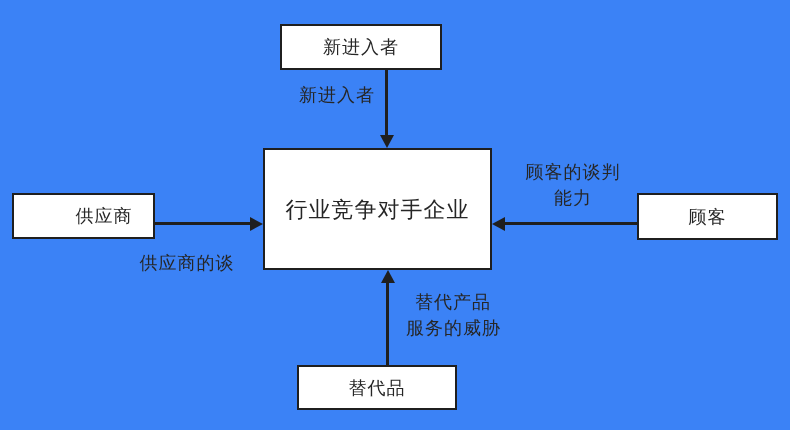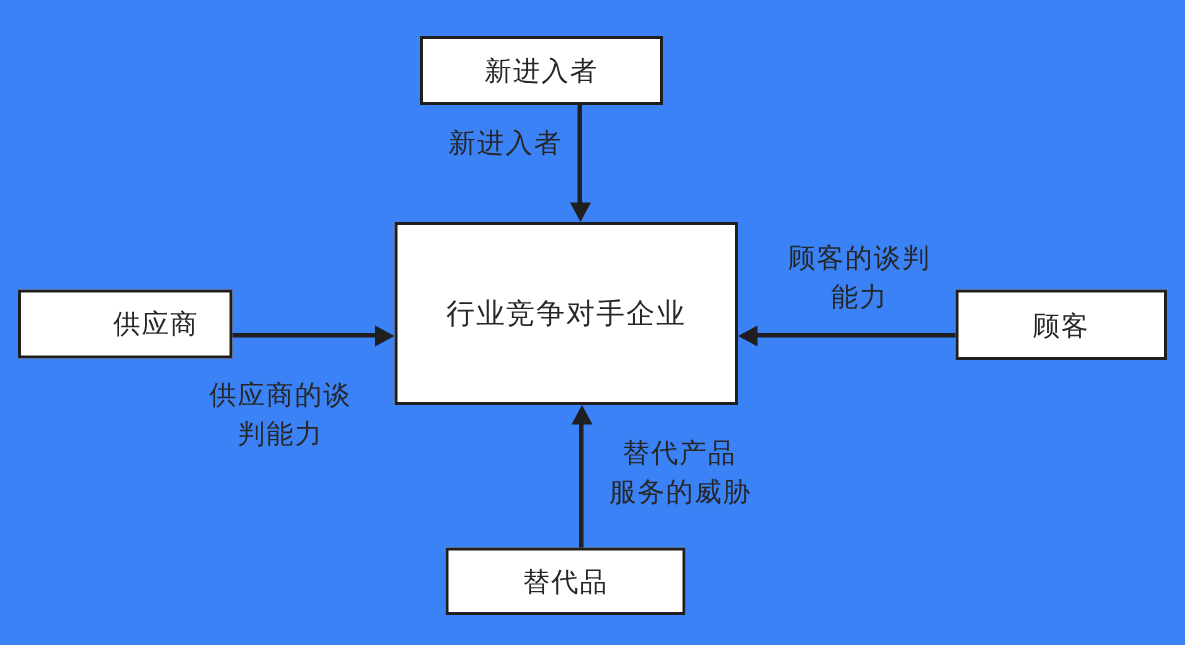--- a/index.html
+++ b/index.html
@@ -8,21 +8,21 @@
     font-family:"Liberation Sans","DejaVu Sans",sans-serif;
     color:#262626;overflow:hidden;
   }
   .box{
     position:absolute;border:2px solid #1f1f1f;background:#ffffff;
     display:flex;align-items:center;justify-content:center;
     font-size:18px;letter-spacing:1px;box-sizing:border-box;
     color:#262626;
   }
   .box-new-entrants{left:280px;top:24px;width:162px;height:46px;}
-  .box-center{left:263px;top:148px;width:229px;height:122px;flex-direction:row;font-size:19px;line-height:31px;text-align:center;}
+  .box-center{left:263px;top:148px;width:229px;height:122px;flex-direction:row;font-size:22px;line-height:31px;text-align:center;}
   .box-suppliers{left:12px;top:193px;width:143px;height:46px;padding-left:41px;}
   .box-customers{left:637px;top:193px;width:141px;height:47px;}
   .box-substitutes{left:297px;top:365px;width:160px;height:45px;}
   .line{position:absolute;background:#1f1f1f;}
   .vline{width:3px;}
   .hline{height:3px;}
   .ah{position:absolute;width:0;height:0;}
   .ah-down{border-left:7px solid transparent;border-right:7px solid transparent;border-top:13px solid #1f1f1f;}
   .ah-up{border-left:7px solid transparent;border-right:7px solid transparent;border-bottom:13px solid #1f1f1f;}
   .ah-right{border-top:7px solid transparent;border-bottom:7px solid transparent;border-left:13px solid #1f1f1f;}
@@ -73,21 +73,20 @@
 
   <div class="line hline" style="left:503px;top:222px;width:134px;"></div>
   <div class="ah ah-left" style="left:492px;top:217px;"></div>
 
   <div class="note note-new-entrants">
     <span>新进入者</span>
   </div>
 
   <div class="note note-suppliers">
     <span>供应商的谈</span>
-    <span>判能力</span>
   </div>
 
   <div class="note note-customers">
     <span>顾客的谈判</span>
     <span>能力</span>
   </div>
 
   <div class="note note-substitutes">
     <span>替代产品</span>
     <span>服务的威胁</span>

